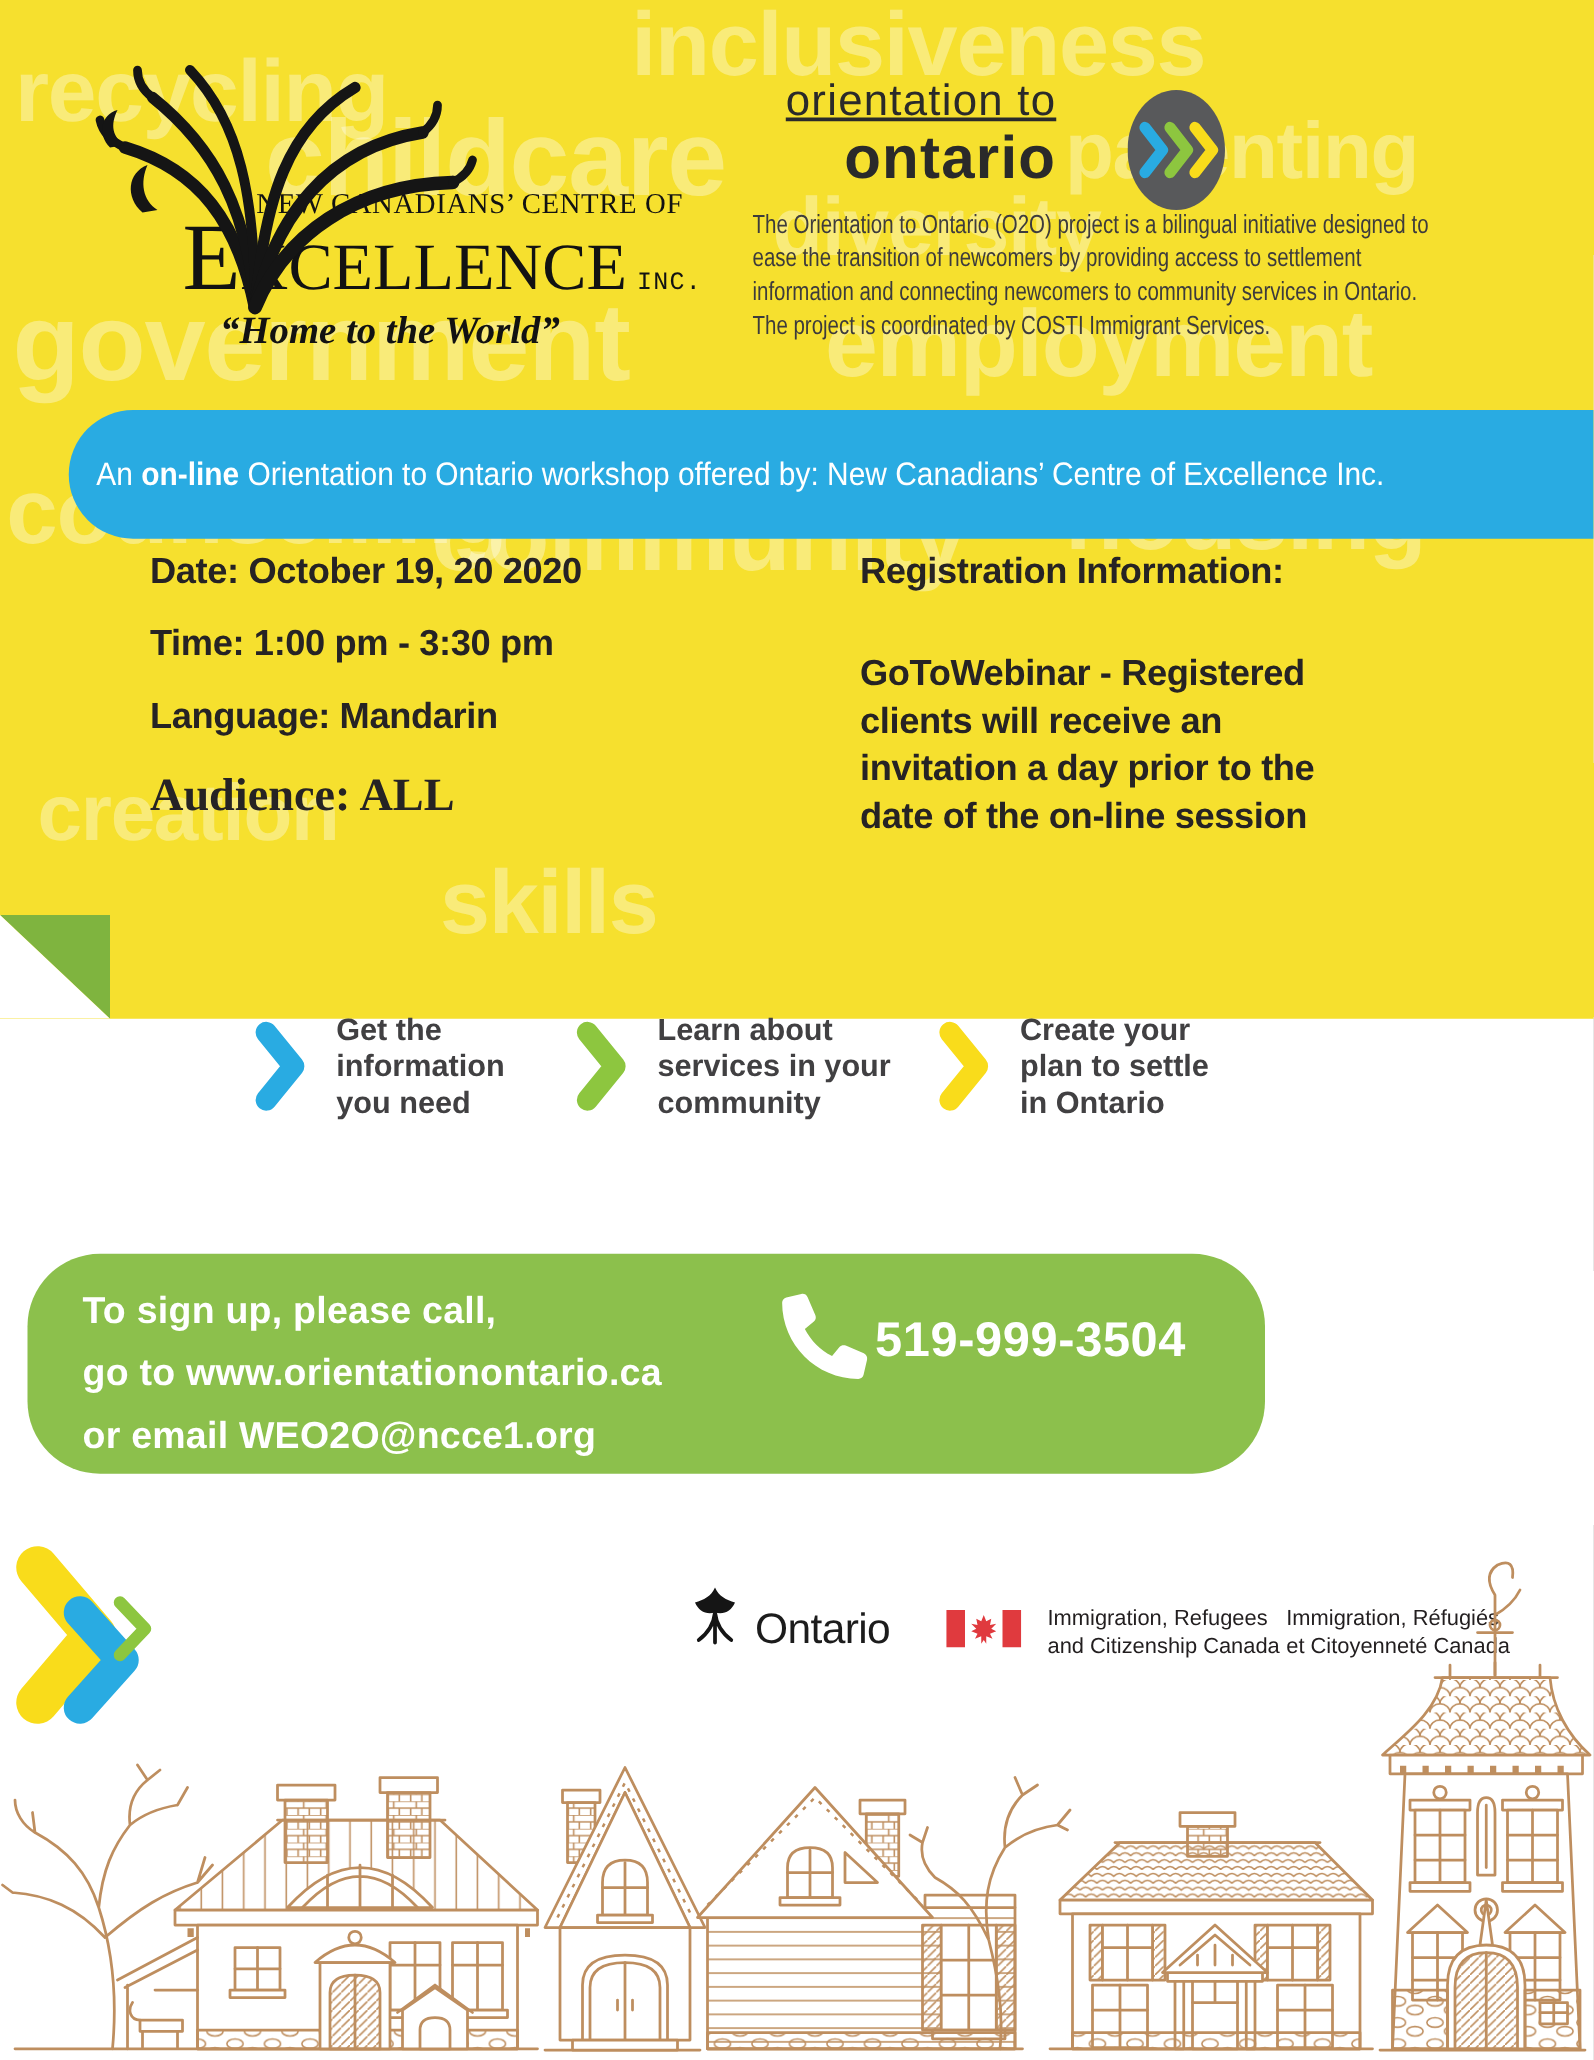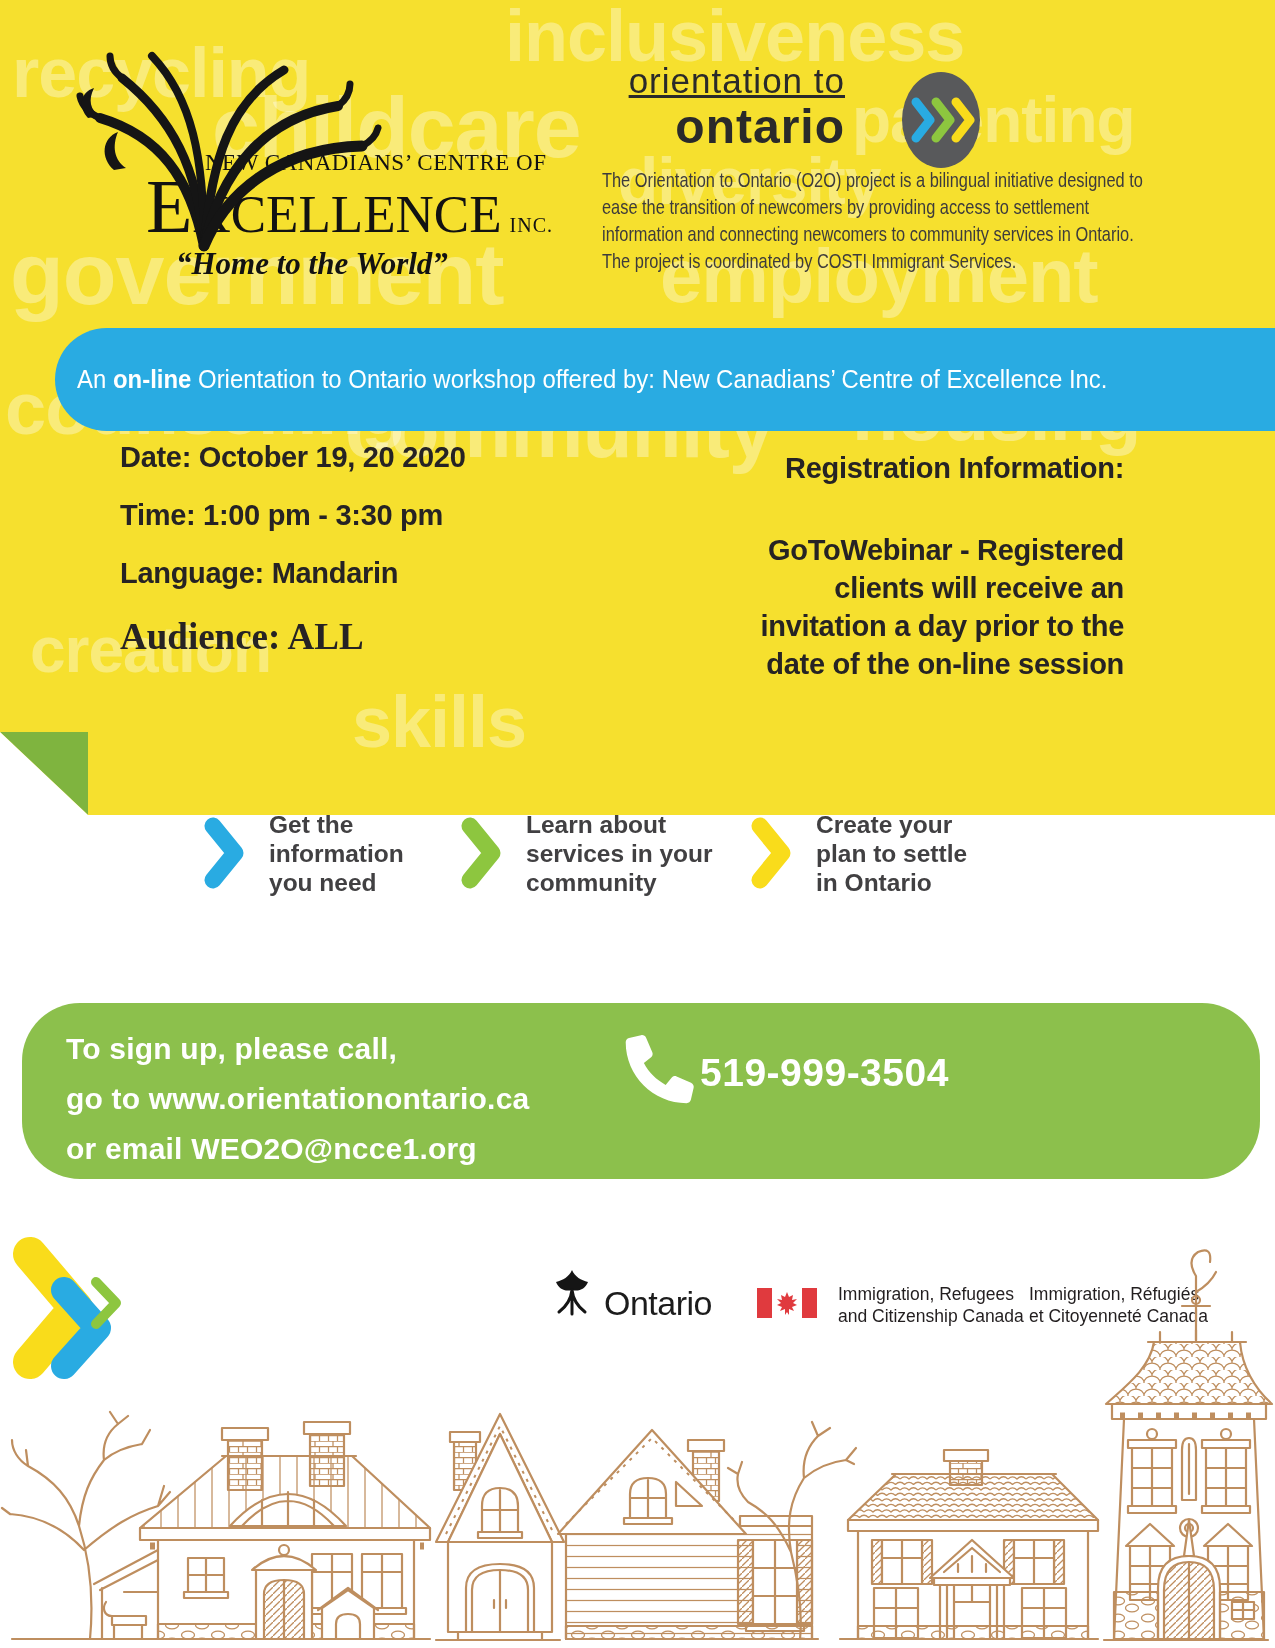--- a/index.html
+++ b/index.html
@@ -11,21 +11,21 @@
   
   .yellow-panel{position:absolute;left:0;top:0;width:1275px;height:815px;background:var(--yellow);overflow:hidden;}
   .wm{position:absolute;font-weight:700;color:rgba(255,255,255,.36);white-space:nowrap;line-height:1;z-index:1;letter-spacing:-1px;}
 
   
   .ncce{position:absolute;z-index:2;color:#121212;}
   .ncce-line1{position:absolute;left:205px;top:150px;font-family:"Liberation Serif",serif;font-size:23px;letter-spacing:.5px;white-space:nowrap;}
   .ncce-line2{position:absolute;left:146px;top:168px;white-space:nowrap;}
   .ncce-excellence{display:inline-block;font-family:"Liberation Serif",serif;font-size:53px;line-height:1;}
   .ncce-excellence::first-letter{font-size:76px;}
-  .ncce-inc{display:inline-block;font-family:Liberation Serif, serif;font-size:20px;letter-spacing:1px;margin-left:8px;}
+  .ncce-inc{display:inline-block;font-family:Liberation Mono, monospace;font-size:20px;letter-spacing:1px;margin-left:8px;}
   .ncce-tagline{position:absolute;left:176px;top:246px;font-family:"Liberation Serif",serif;font-style:italic;font-weight:700;font-size:31px;white-space:nowrap;}
 
   
   .o2o-left{position:absolute;left:555px;top:60px;width:290px;text-align:right;z-index:2;color:#2a2a2a;}
   .o2o-left .l1{font-size:35px;line-height:42px;letter-spacing:1px;text-decoration:underline;}
   .o2o-left .l2{font-size:48px;line-height:50px;font-weight:700;letter-spacing:1px;}
   .o2o-right{position:absolute;left:992px;top:58px;z-index:2;color:#2a2a2a;}
   .o2o-right .l1{font-size:48px;line-height:52px;font-weight:700;letter-spacing:.5px;}
   .o2o-right .l2{font-size:35px;line-height:40px;letter-spacing:.5px;}
   .o2o-circle{position:absolute;left:902px;top:72px;z-index:2;}
@@ -37,34 +37,34 @@
 
   
   .blue-banner{position:absolute;left:55px;top:328px;width:1220px;height:103px;background:var(--blue);
                border-radius:52px 0 0 52px;z-index:3;display:flex;align-items:center;}
   .banner-text{font-size:26px;color:#fff;white-space:nowrap;transform:scaleX(.92);transform-origin:0 50%;padding-left:24px;font-weight:400;}
 
   
   .details{position:absolute;left:120px;top:441px;z-index:2;}
   .dl{font-size:29px;font-weight:700;color:var(--dark);margin-bottom:25px;letter-spacing:-.3px;white-space:nowrap;}
   .dl.serif{font-family:"Liberation Serif",serif;font-size:37px;margin-top:4px;letter-spacing:0;}
-  .reg{position:absolute;left:688px;top:452px;width:436px;text-align:right;color:var(--dark);z-index:2;}
+  .reg{position:absolute;left:688px;top:441px;width:436px;text-align:left;color:var(--dark);z-index:2;}
   .reg-head{font-size:29px;font-weight:700;letter-spacing:-.3px;margin-bottom:46px;}
   .reg-line{font-size:29px;font-weight:700;line-height:38px;letter-spacing:-.3px;white-space:nowrap;}
 
   .fold{position:absolute;left:0;top:732px;z-index:4;}
 
   
   .bullet{position:absolute;top:810px;display:flex;}
   .chev{width:44px;height:78px;margin-top:4px;}
   .chev path{fill:none;stroke-width:17;stroke-linecap:round;stroke-linejoin:round;}
   .bullet-lines{margin-left:22px;font-size:24.5px;font-weight:700;color:var(--bullettext);line-height:29px;}
 
   
-  .green-banner{position:absolute;left:22px;top:1003px;width:1238px;height:176px;background:var(--green);border-radius:58px;z-index:2;}
+  .green-banner{position:absolute;left:22px;top:1003px;width:990px;height:176px;background:var(--green);border-radius:58px;z-index:2;}
   .signup{position:absolute;left:44px;top:21px;color:#fff;font-size:30px;font-weight:700;line-height:50px;letter-spacing:.2px;white-space:nowrap;}
   .phone-svg{position:absolute;left:600px;top:26px;width:76px;height:76px;}
   .phone-number{position:absolute;left:678px;top:48px;color:#fff;font-size:39px;font-weight:700;letter-spacing:.5px;white-space:nowrap;}
 
   .corner-chevrons{position:absolute;left:0;top:1232px;width:150px;height:170px;}
   .cc{fill:none;stroke-linecap:round;stroke-linejoin:round;}
 
   
   .ontario-logo{position:absolute;left:546px;top:1268px;display:flex;}
   .ontario-word{font-size:34px;color:#1c1c1c;margin-left:6px;margin-top:16px;letter-spacing:-.5px;}

